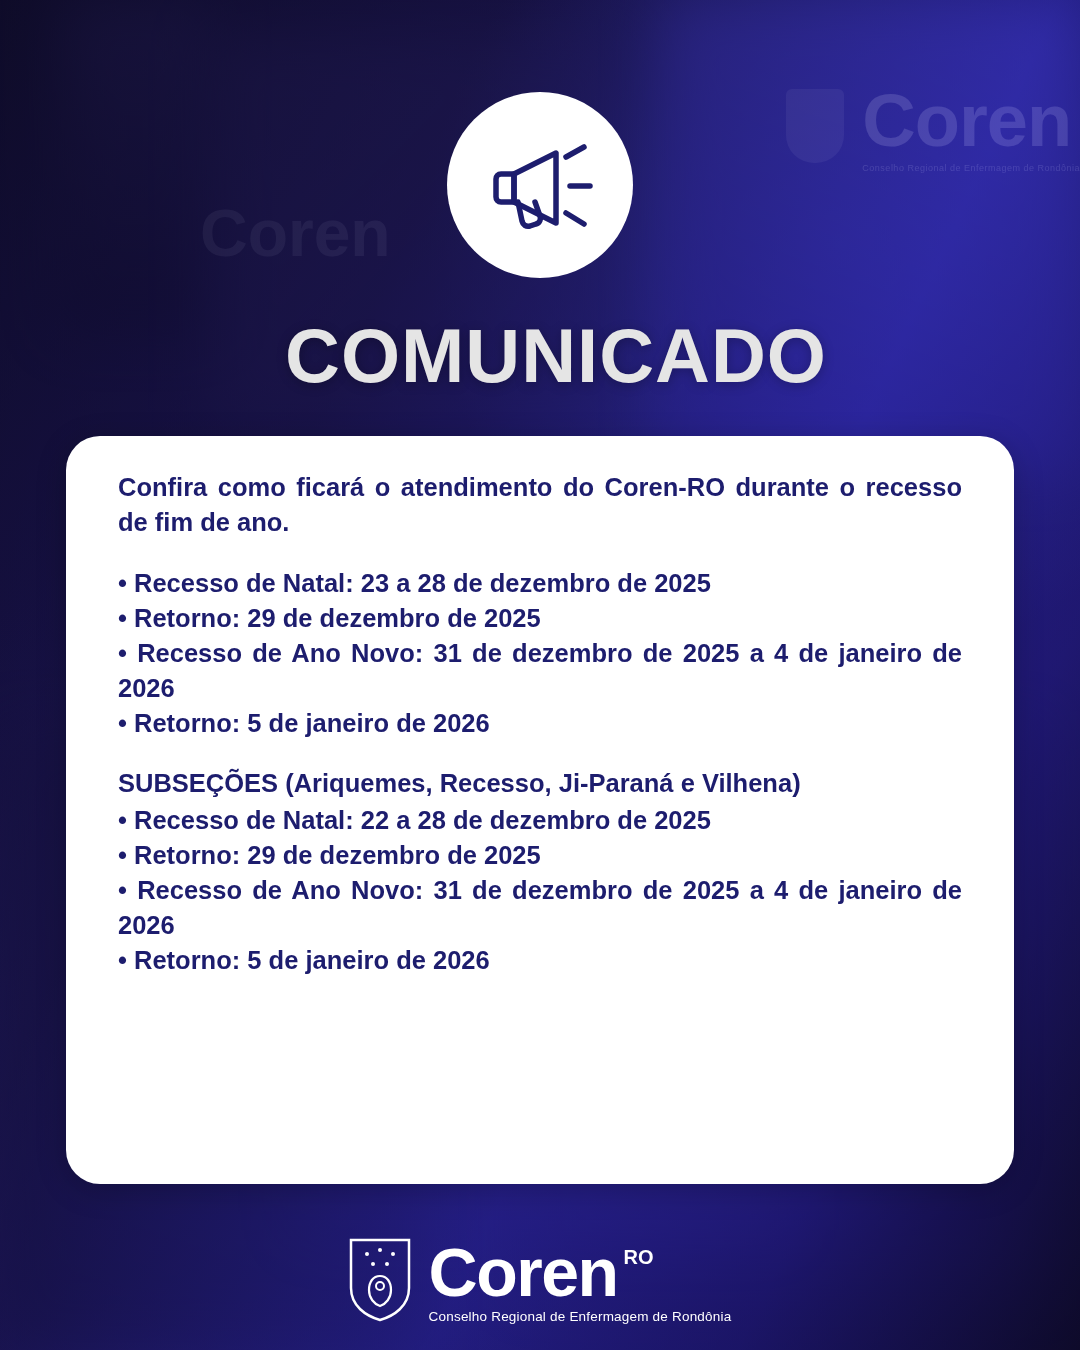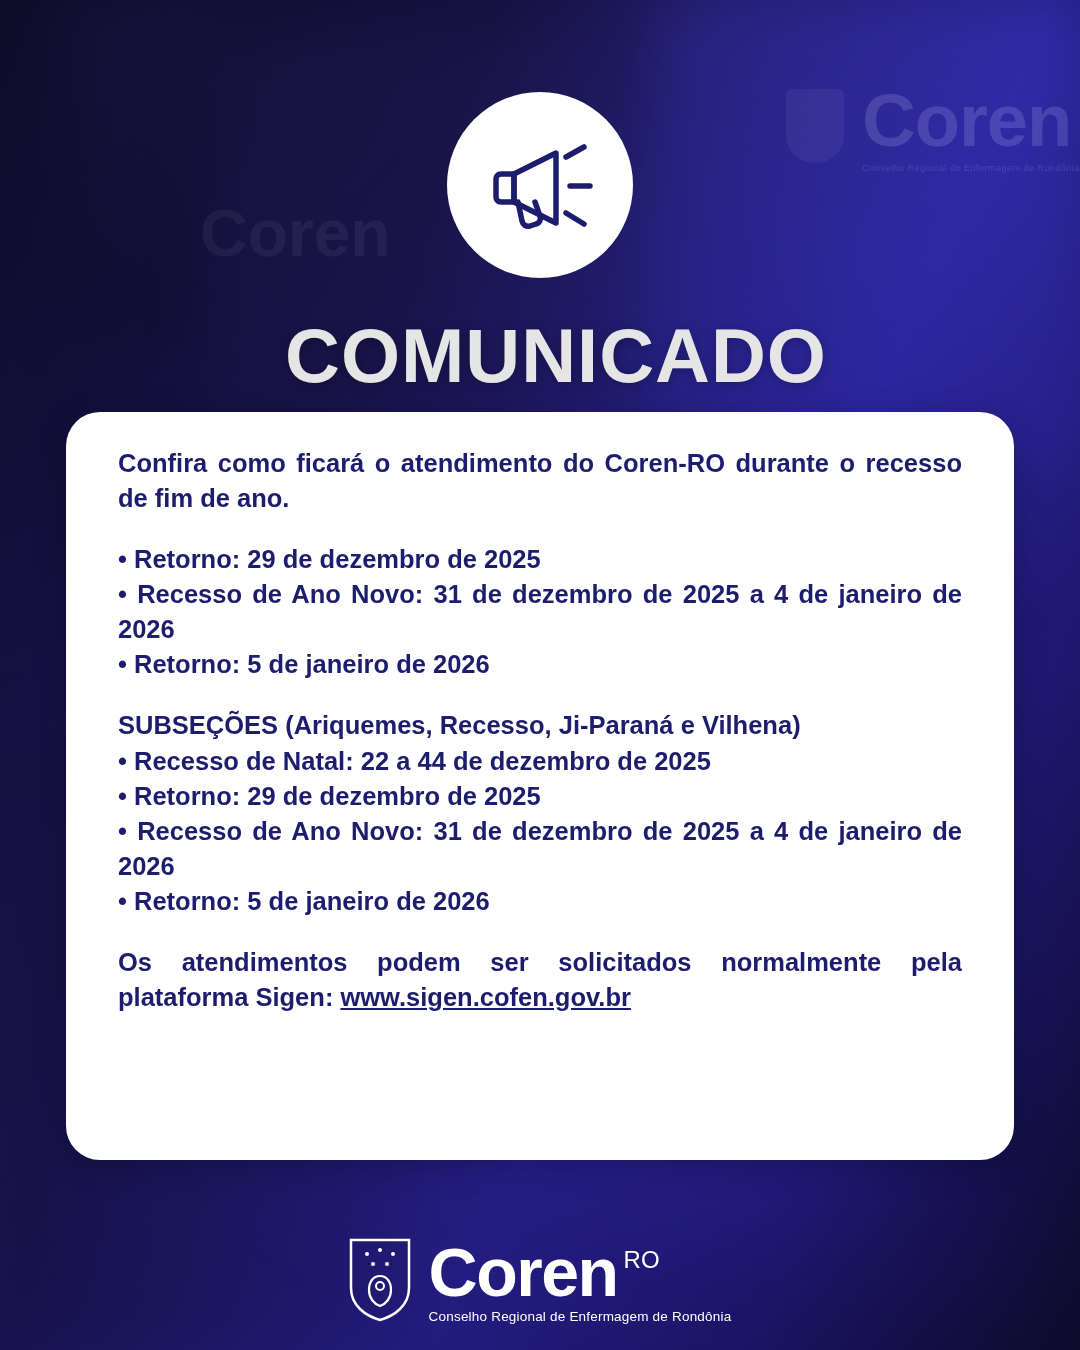--- a/index.html
+++ b/index.html
@@ -139,21 +139,21 @@
     letter-spacing: 1px;
     z-index: 5;
     text-shadow: 0 2px 12px rgba(0,0,0,0.25);
     margin-left: 16px;
   }
 
   
   .card {
     position: absolute;
     left: 66px;
-    top: 412px;
+    top: 436px;
     width: 948px;
     height: 748px;
     background: #ffffff;
     border-radius: 34px;
     padding: 34px 52px 30px 52px;
     z-index: 4;
     box-shadow: 0 6px 30px rgba(0,0,0,0.22);
   }
 
   .card-body {
@@ -193,22 +193,22 @@
     align-items: flex-start;
     color: #ffffff;
   }
   .footer-coren {
     font-size: 68px;
     font-weight: 700;
     line-height: 0.95;
     letter-spacing: -1.5px;
   }
   .footer-ro {
-    font-size: 24px;
-    font-weight: 400;
+    font-size: 20px;
+    font-weight: 700;
     margin-left: 6px;
     margin-top: 6px;
   }
   .footer-sub {
     font-size: 13.5px;
     color: #ffffff;
     margin-top: 4px;
     letter-spacing: 0.2px;
   }
 </style>
@@ -257,35 +257,35 @@
 
   <div class="title">COMUNICADO</div>
 
   <div class="card">
     <div class="card-body">
 
       <div class="p-just">Confira como ficará o atendimento do Coren-RO durante o recesso de fim de ano.</div>
 
       <div class="blank-line"></div>
 
+      <div class="bullet-line">• Recesso de Natal: 23 a 28 de dezembro de 2025</div>
       <div class="bullet-line">• Retorno: 29 de dezembro de 2025</div>
       <div class="bullet-line">• Recesso de Ano Novo: 31 de dezembro de 2025 a 4 de janeiro de 2026</div>
       <div class="bullet-line">• Retorno: 5 de janeiro de 2026</div>
 
       <div class="blank-line"></div>
 
       <div class="sec-head">SUBSEÇÕES (Ariquemes, Recesso, Ji-Paraná e Vilhena)</div>
-      <div class="bullet-line">• Recesso de Natal: 22 a 44 de dezembro de 2025</div>
+      <div class="bullet-line">• Recesso de Natal: 22 a 28 de dezembro de 2025</div>
       <div class="bullet-line">• Retorno: 29 de dezembro de 2025</div>
       <div class="bullet-line">• Recesso de Ano Novo: 31 de dezembro de 2025 a 4 de janeiro de 2026</div>
       <div class="bullet-line">• Retorno: 5 de janeiro de 2026</div>
 
       <div class="blank-line"></div>
 
-      <div class="p-just"><span>Os atendimentos podem ser solicitados normalmente pela plataforma Sigen: </span><span class="link">www.sigen.cofen.gov.br</span></div>
 
     </div>
   </div>
 
   <div class="footer">
     <span>
       <svg class="footer-shield" viewBox="0 0 62 84" xmlns="http://www.w3.org/2000/svg">
         <path d="M2 2 H60 V50 C60 68 45 78 31 82 C17 78 2 68 2 50 Z" fill="none" stroke="#ffffff" stroke-width="2.5"></path>
         <g fill="#ffffff">
           <circle cx="18" cy="16" r="2"></circle>

